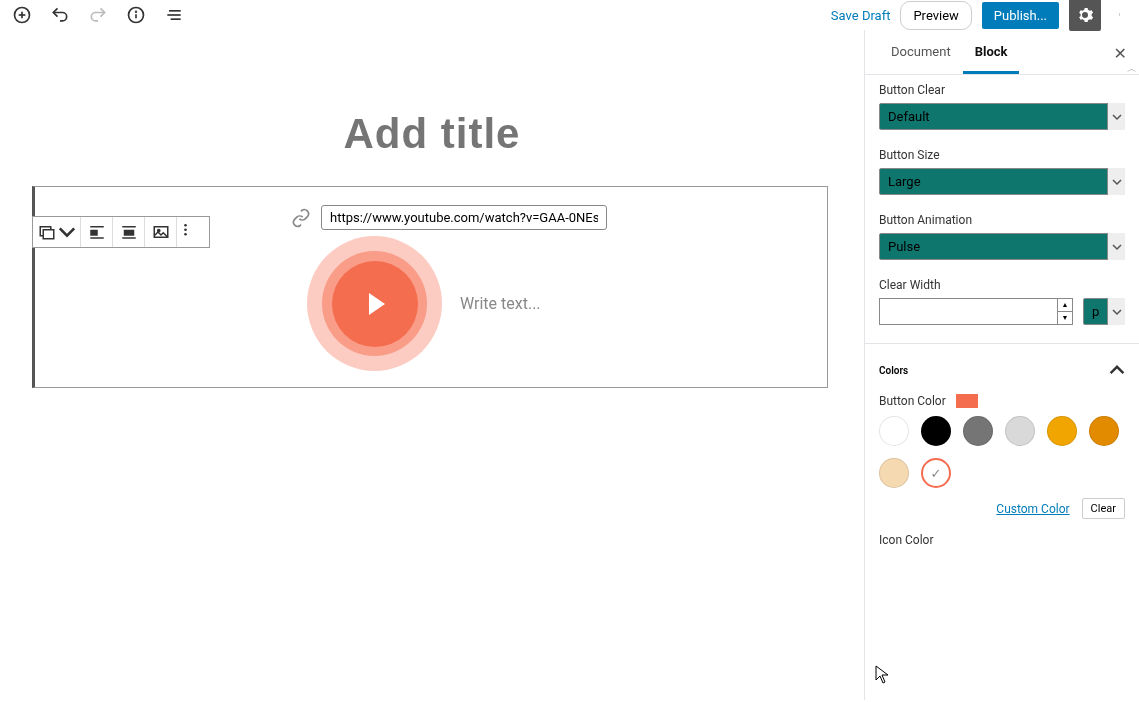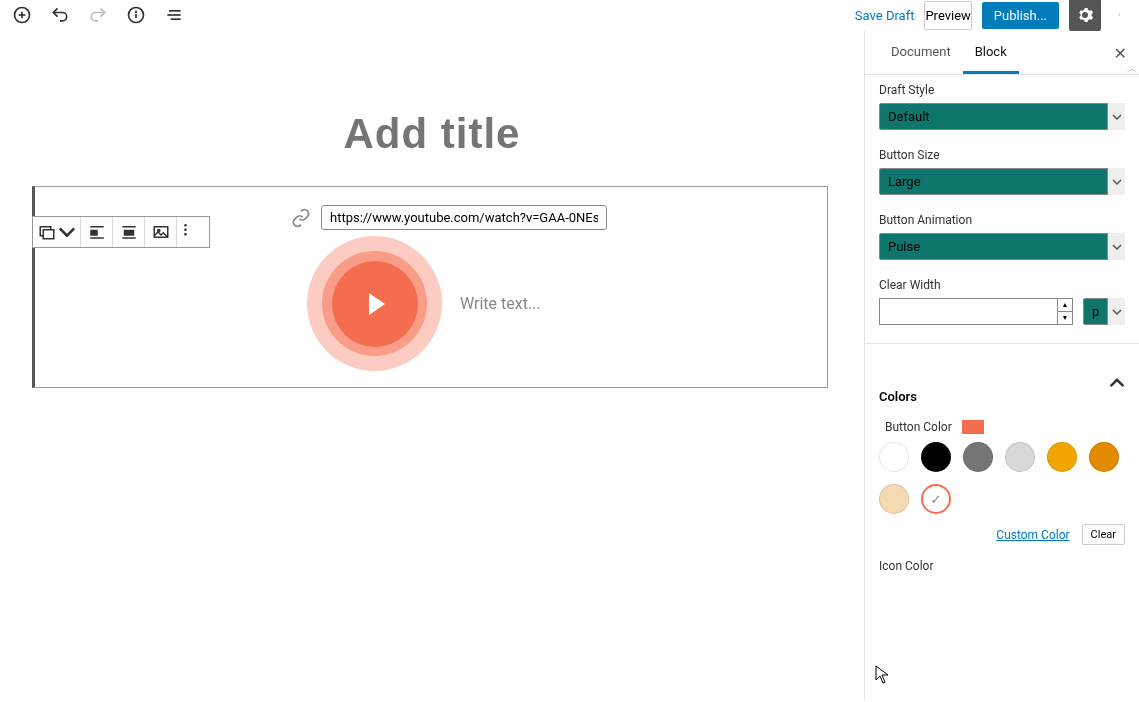--- a/index.html
+++ b/index.html
@@ -6,21 +6,21 @@
 body { width: 1139px; height: 702px; overflow: hidden; background: #fff; position: relative; }
 
 .topbar { height: 30px; display: flex; align-items: center; justify-content: space-between; padding: 0 8px; }
 .topbar-left { display: flex; align-items: center; gap: 18px; padding-left: 4px; }
 .topbar-right { display: flex; align-items: center; gap: 10px; }
 .tb-icon { width: 20px; height: 20px; color: #333; display: flex; align-items: center; justify-content: center; cursor: pointer; }
 .tb-icon svg { width: 20px; height: 20px; }
 .tb-icon.disabled { color: #bbb; }
 
 .save-draft { color: #007cba; font-size: 13px; cursor: pointer; }
-.preview-btn { border: 1px solid #ccc; background: #fff; padding: 6px 0; font-size: 13px; cursor: pointer; border-radius: 2px; }
+.preview-btn { border: 1px solid #ccc; background: #fff; padding: 6px 12px; font-size: 13px; cursor: pointer; border-radius: 10px; }
 .publish-btn { background: #007cba; color: #fff; border: none; padding: 6px 12px; font-size: 13px; cursor: pointer; border-radius: 2px; }
 .settings-btn { background: #555; color: #fff; width: 32px; height: 32px; display: flex; align-items: center; justify-content: center; cursor: pointer; border-radius: 2px; }
 .more-btn { width: 20px; height: 32px; display: flex; align-items: center; justify-content: center; cursor: pointer; }
 
 .main { display: flex; height: 670px; }
 .editor { flex: 1; padding-top: 80px; position: relative; }
 .sidebar { width: 275px; border-left: 1px solid #e2e4e7; height: 100%; overflow-y: auto; position: relative; }
 
 .title-input { font-size: 42px; font-weight: 900; color: #701a75; text-align: center; width: 100%; border: none; outline: none; background: transparent; font-family: "Trebuchet MS", Arial, sans-serif; letter-spacing: 1px; }
 
@@ -37,21 +37,21 @@
 
 .play-row { display: flex; align-items: center; gap: 18px; margin-top: 6px; margin-left: 252px; margin-bottom: 6px; }
 .play-outer { width: 135px; height: 135px; border-radius: 50%; background: rgba(245,109,79,0.35); display: flex; align-items: center; justify-content: center; position: relative; }
 .play-mid { width: 105px; height: 105px; border-radius: 50%; background: rgba(245,109,79,0.5); display: flex; align-items: center; justify-content: center; }
 .play-inner { width: 86px; height: 86px; border-radius: 50%; background: #f56d4f; display: flex; align-items: center; justify-content: center; }
 .play-triangle { width: 0; height: 0; border-left: 16px solid #fff; border-top: 11px solid transparent; border-bottom: 11px solid transparent; margin-left: 4px; }
 .write-text { color: #888; font-size: 16px; }
 
 .sidebar-tabs { display: flex; border-bottom: 1px solid #e2e4e7; padding: 0 14px; position: relative; }
 .tab { padding: 14px 12px 12px; font-size: 13px; color: #555; cursor: pointer; }
-.tab.active { color: #111; border-bottom: 3px solid #007cba; font-weight: 400; text-align: center; }
+.tab.active { color: #111; border-bottom: 3px solid #007cba; font-weight: 700; text-align: center; }
 .close-x { position: absolute; right: 12px; top: 14px; cursor: pointer; font-size: 16px; color: #555; }
 
 .sidebar-body { padding: 8px 14px; }
 .help-text { font-style: italic; color: #555; font-size: 12px; line-height: 1.5; margin-bottom: 18px; }
 .field { margin-bottom: 18px; }
 .field-label { font-size: 12px; color: #333; margin-bottom: 6px; display: block; }
 .select-wrap { position: relative; }
 .select { width: 100%; border: 1px solid #888; padding: 5px 24px 5px 8px; font-size: 13px; background: #0f766e; appearance: none; border-radius: 2px; }
 .select-arrow { position: absolute; right: 0; top: 0; width: 18px; height: 100%; border-left: 1px solid #888; display: flex; align-items: center; justify-content: center; pointer-events: none; background: #eee; }
 .select-arrow svg { width: 10px; height: 10px; }
@@ -59,24 +59,24 @@
 .width-row { display: flex; gap: 10px; align-items: center; }
 .num-input { flex: 1; border: 1px solid #888; padding: 5px 20px 5px 6px; font-size: 13px; position: relative; }
 .num-wrap { position: relative; flex: 1; }
 .spinner { position: absolute; right: 1px; top: 1px; bottom: 1px; width: 15px; display: flex; flex-direction: column; }
 .spin-btn { flex: 1; border-left: 1px solid #888; display: flex; align-items: center; justify-content: center; font-size: 7px; cursor: pointer; }
 .spin-btn:first-child { border-bottom: 1px solid #888; }
 .unit-select { width: 48px; }
 
 .section-divider { height: 1px; background: #e2e4e7; margin: 10px -14px 12px; }
 .section-head { display: flex; justify-content: space-between; align-items: center; padding: 6px 0; cursor: pointer; }
-.section-title { font-size: 13px; font-weight: 600; margin-top: 27px; }
+.section-title { font-size: 10px; font-weight: 600; }
 .chev { width: 16px; height: 16px; }
 
-.swatch-label-row { display: flex; align-items: center; gap: 10px; margin: 10px 6px 8px; }
+.swatch-label-row { display: flex; align-items: center; gap: 10px; margin: 10px 0 8px; }
 .swatch-sm { width: 22px; height: 14px; }
 .swatches { display: flex; flex-wrap: wrap; gap: 12px; margin-bottom: 10px; }
 .swatch { width: 30px; height: 30px; border-radius: 50%; cursor: pointer; border: 1px solid rgba(0,0,0,0.1); position: relative; }
 .swatch.selected { border: 2px solid #f56d4f; background: #fff; }
 .swatch.selected::after { content: "✓"; position: absolute; inset: 0; display: flex; align-items: center; justify-content: center; color: #888; font-size: 13px; }
 
 .color-actions { display: flex; justify-content: flex-end; gap: 12px; align-items: center; margin-bottom: 14px; }
 .custom-link { color: #007cba; font-size: 12px; text-decoration: underline; cursor: pointer; }
 .clear-btn { border: 1px solid #ccc; background: #fff; padding: 3px 8px; font-size: 11px; cursor: pointer; border-radius: 2px; }
 .scroll-up-arrows { position: absolute; right: 2px; top: 32px; font-size: 10px; color: #888; }
@@ -209,21 +209,21 @@
   <div class="sidebar">
     <div class="scroll-up-arrows">︿</div>
     <div class="sidebar-tabs">
       <div class="tab">Document</div>
       <div class="tab active">Block</div>
       <div class="close-x">✕</div>
     </div>
     <div class="sidebar-body">
 
       <div class="field">
-        <label class="field-label">Draft Style</label>
+        <label class="field-label">Button Clear</label>
         <div class="select-wrap">
           <select class="select"><option>Default</option></select>
           <div class="select-arrow">
               <svg viewBox="0 0 10 10">
                 <path d="M1 3l4 4 4-4" fill="none" stroke="#555" stroke-width="1.5"></path>
               </svg>
             </div>
         </div>
       </div>
 

